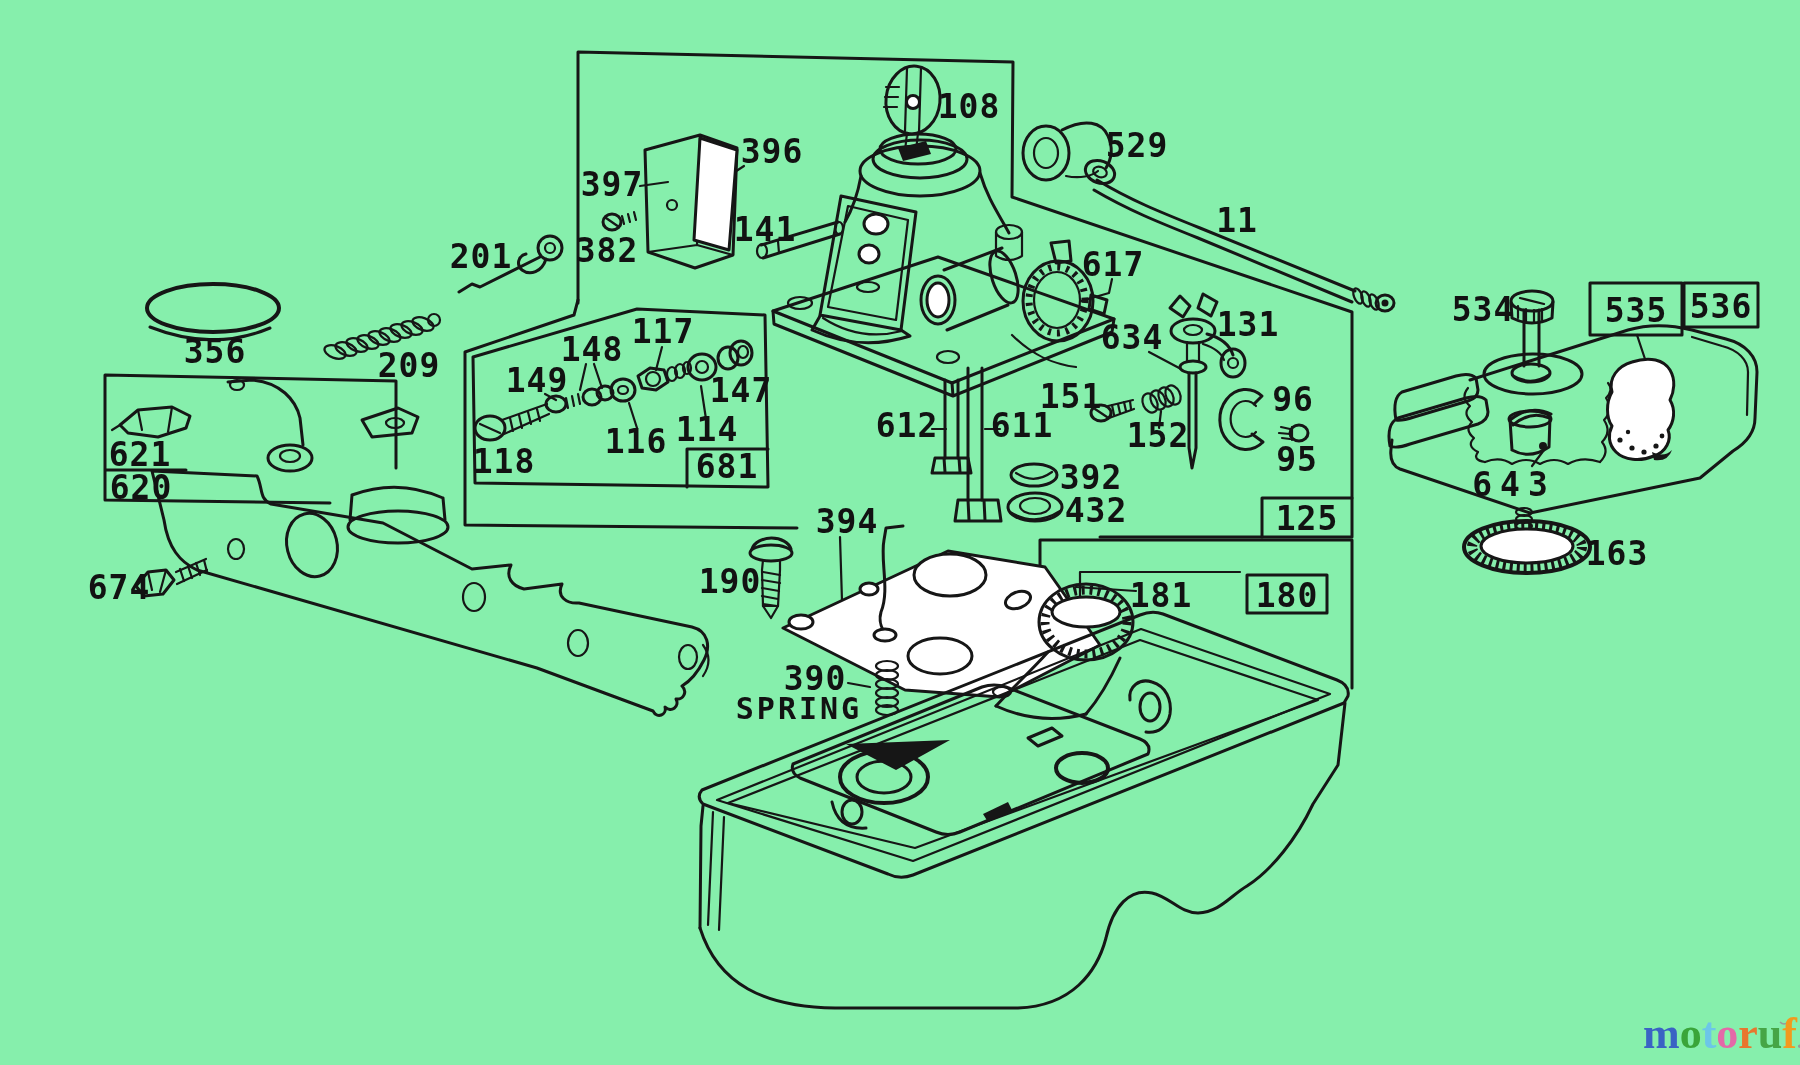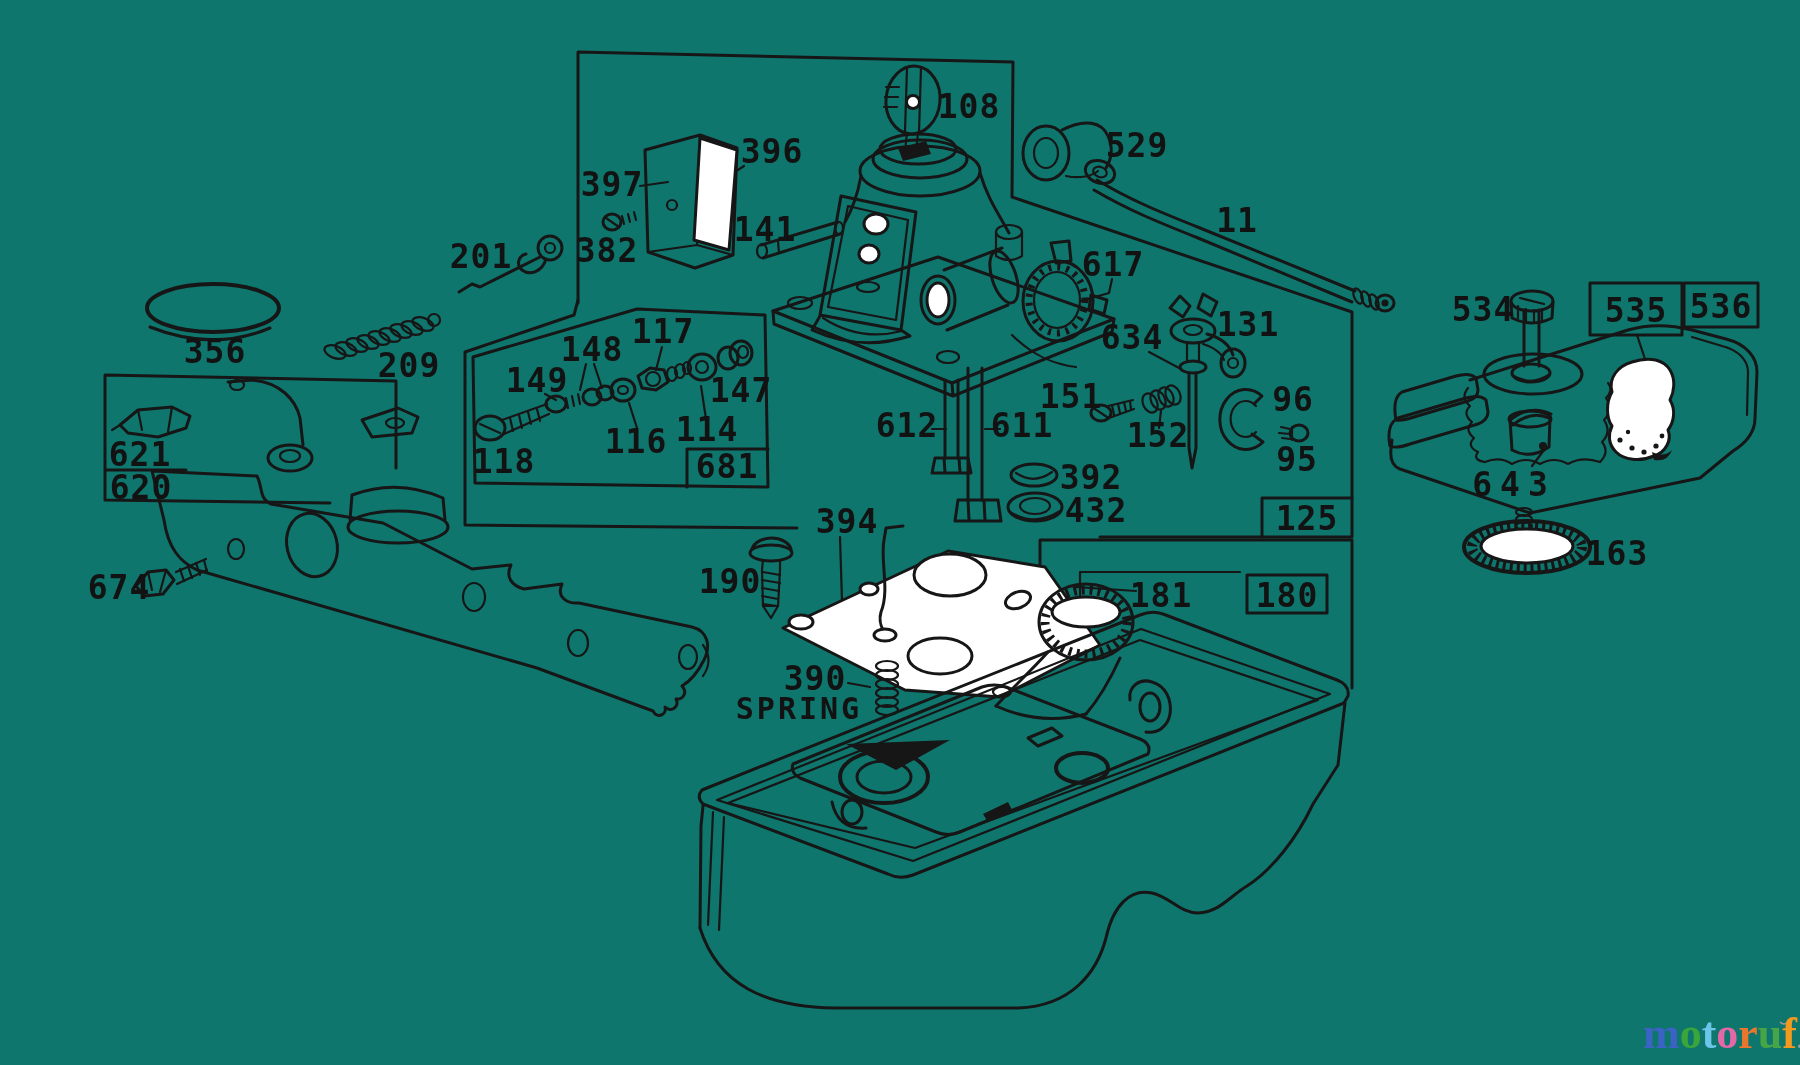--- a/index.html
+++ b/index.html
@@ -1,16 +1,16 @@
 <!DOCTYPE html>
 <html><head>
 <meta charset="utf-8">
 <style>
   html,body{margin:0;padding:0;background:#ffffff;}
-  #stage{position:relative;width:1800px;height:1065px;background:#0f766e;overflow:hidden;
+  #stage{position:relative;width:1800px;height:1065px;background:#86efac;overflow:hidden;
          font-family:"DejaVu Sans Mono", monospace;}
   svg{position:absolute;left:0;top:0;}
   svg *{vector-effect:none;}
   .ln{fill:none;stroke:#161616;stroke-width:3;stroke-linecap:round;stroke-linejoin:round;}
   .ln2{fill:none;stroke:#161616;stroke-width:2.2;stroke-linecap:round;stroke-linejoin:round;}
   .ln4{fill:none;stroke:#161616;stroke-width:4;stroke-linecap:round;stroke-linejoin:round;}
   .fillw{fill:#ffffff;stroke:#161616;stroke-width:3;stroke-linejoin:round;}
   .blk{fill:#161616;stroke:none;}
   .lbl{font-family:"DejaVu Sans Mono",monospace;font-weight:bold;font-size:33px;fill:#121212;
        text-anchor:middle;letter-spacing:1px;}

